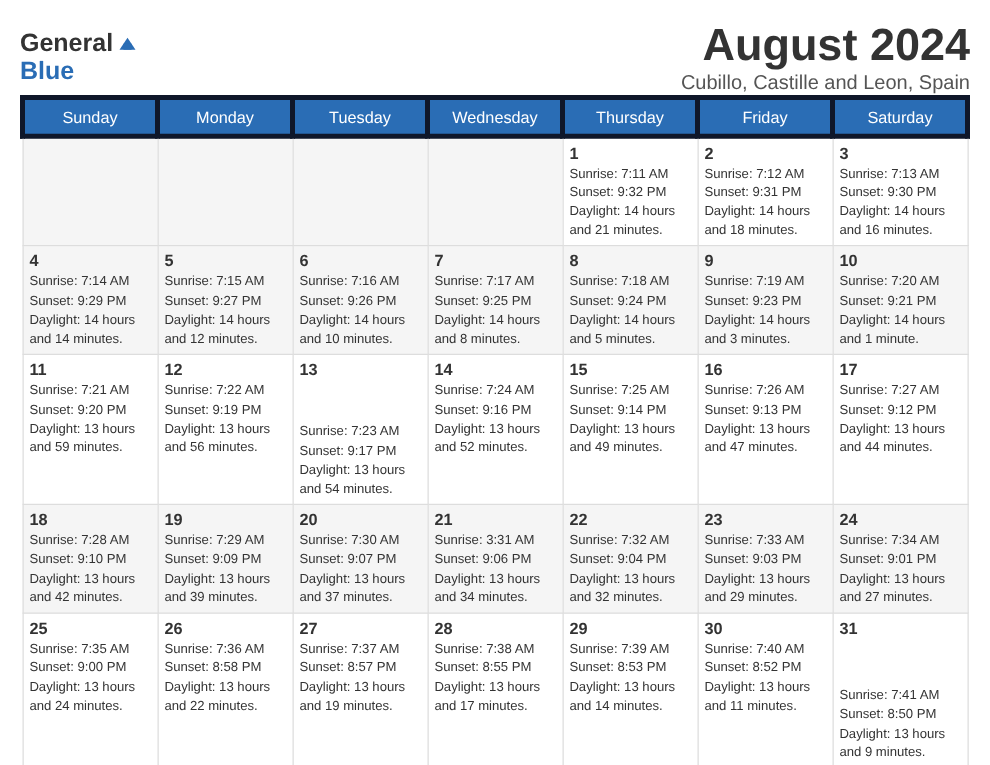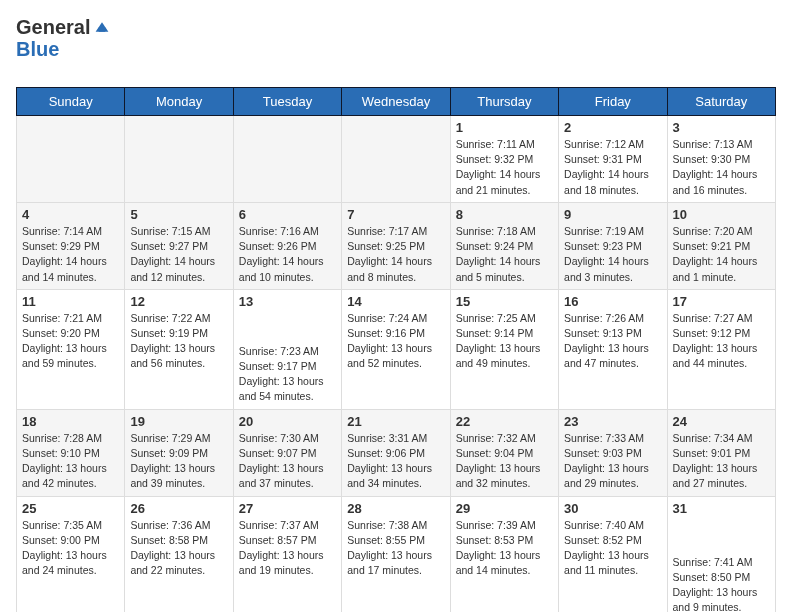--- a/index.html
+++ b/index.html
@@ -7,21 +7,21 @@
       font-family: Arial, sans-serif;
       background: #fff;
       width: 792px;
       min-height: 612px;
       padding: 16px;
     }
     .header-area {
       display: flex;
       justify-content: space-between;
       align-items: center;
-      margin-bottom: 27px;
+      margin-bottom: 0;
     }
     .logo-general {
       font-size: 20px;
       font-weight: bold;
       color: #333;
       line-height: 1.1;
     }
     .logo-blue {
       font-size: 20px;
       font-weight: bold;
@@ -54,21 +54,21 @@
       border-collapse: collapse;
       font-size: 11px;
     }
     .calendar th {
       background-color: #2a6db5;
       color: #fff;
       text-align: center;
       padding: 6px 4px;
       font-size: 13px;
       font-weight: normal;
-      border: 1px solid #0f172a;
+      border: 4px solid #0f172a;
     }
     .calendar td {
       vertical-align: top;
       border: 1px solid #ddd;
       padding: 4px 5px;
       width: 108px;
       min-height: 80px;
       background: #fff;
     }
     .calendar tr:nth-child(even) td {
@@ -119,20 +119,24 @@
         <svg class="logo-icon" viewBox="0 0 20 20" xmlns="http://www.w3.org/2000/svg">
           <polygon points="2,16 10,4 18,16" fill="#2a6db5"></polygon>
           <polygon points="6,16 14,16 14,10 6,10" fill="#2a6db5"></polygon>
         </svg>
       </div>
       <div>
         <span class="logo-blue">Blue</span>
       </div>
     </div>
   </div>
+  <div class="title-area">
+    <div class="month-year">August 2024</div>
+    <div class="location">Cubillo, Castille and Leon, Spain</div>
+  </div>
 </div>
 
 <table class="calendar">
   <thead>
     <tr>
     <th>Sunday</th>
         <th>Monday</th>
         <th>Tuesday</th>
         <th>Wednesday</th>
         <th>Thursday</th>

